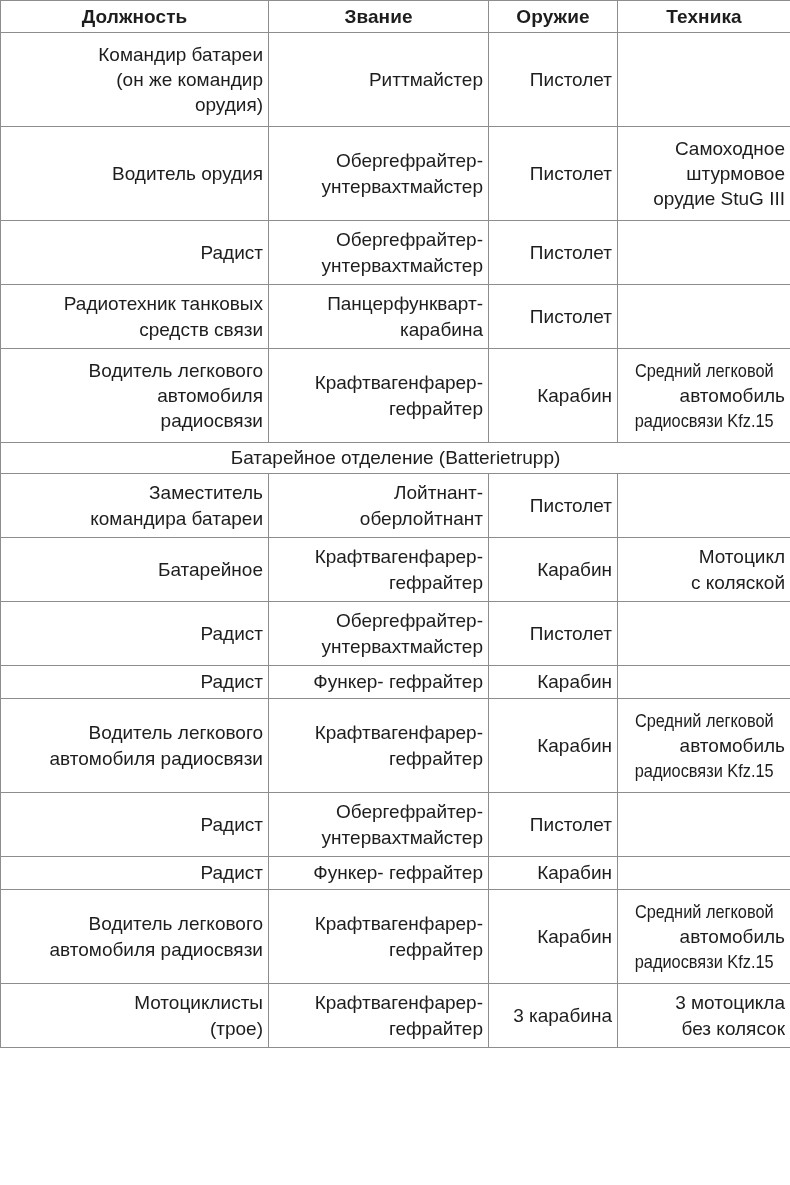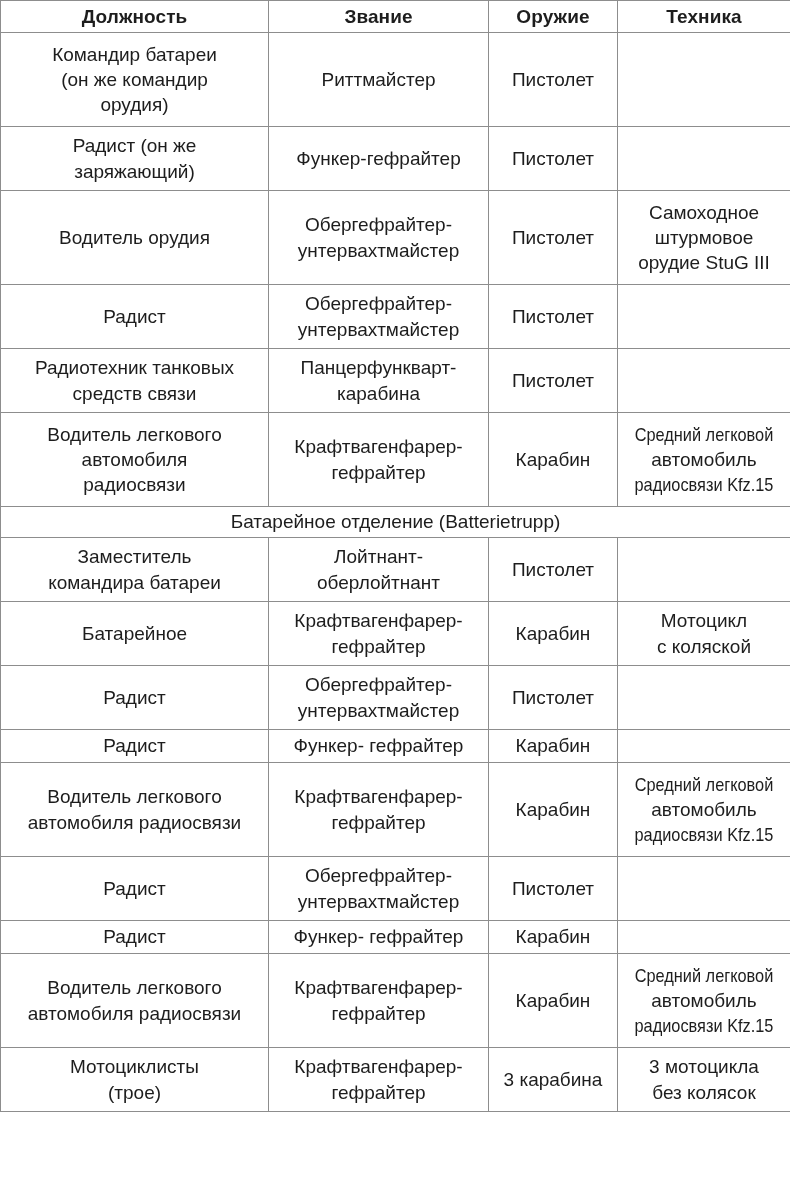--- a/index.html
+++ b/index.html
@@ -49,22 +49,22 @@
     color: #121212;
     padding: 0 2px 2px 2px;
   }
 
   
   .cell {
     padding: 3px 5px;
     box-sizing: border-box;
     white-space: pre-line;
   }
-  .cell.left   { text-align: center; }
-  .cell.center { text-align: center; }
+  .cell.left   { text-align: right; }
+  .cell.center { text-align: right; }
 
   
   td.section {
     text-align: center;
     padding: 4px 2px 5px 2px;
     font-size: 19px;
   }
 
   
   .squeeze {
@@ -103,35 +103,20 @@
         <td>
           <div class="cell center">Риттмайстер</div>
         </td>
         <td>
           <div class="cell center">Пистолет</div>
         </td>
         <td>
           <div class="cell center"></div>
         </td>
       </tr>
-      <tr style="height: 64px;">
-        <td>
-          <div class="cell left">Радист (он же
-заряжающий)</div>
-        </td>
-        <td>
-          <div class="cell center">Функер-гефрайтер</div>
-        </td>
-        <td>
-          <div class="cell center">Пистолет</div>
-        </td>
-        <td>
-          <div class="cell center"></div>
-        </td>
-      </tr>
       <tr style="height: 94px;">
         <td>
           <div class="cell left">Водитель орудия</div>
         </td>
         <td>
           <div class="cell center">Обергефрайтер-
 унтервахтмайстер</div>
         </td>
         <td>
           <div class="cell center">Пистолет</div>

